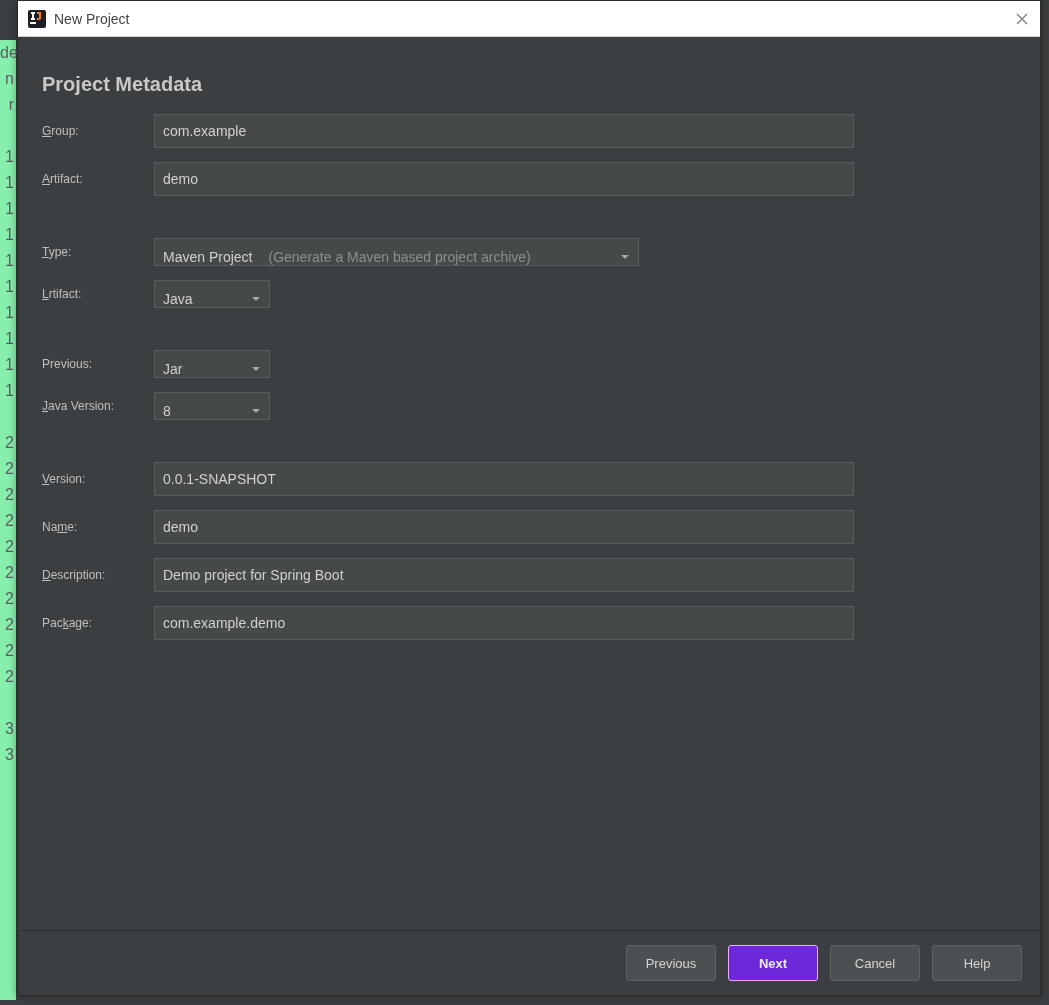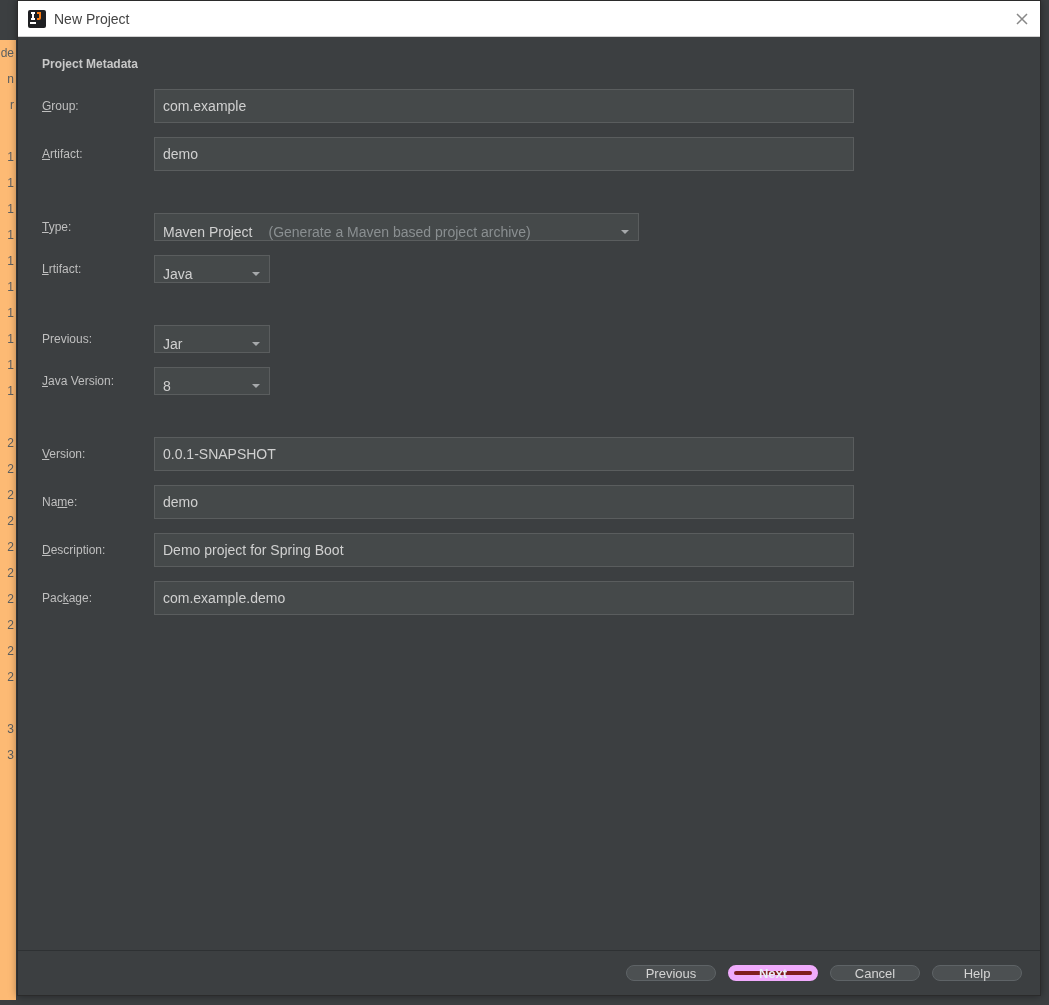--- a/index.html
+++ b/index.html
@@ -1,51 +1,51 @@
 <!DOCTYPE html>
 <html><head>
 <meta charset="utf-8">
 <style>
   * { box-sizing: border-box; margin: 0; padding: 0; }
   html, body { width: 1049px; height: 1005px; font-family: "Segoe UI", Arial, sans-serif; font-size: 14px; background: #3c3f41; color: #bbbbbb; overflow: hidden; }
 
   
   .bg-ide { position: absolute; inset: 0; background: #3c3f41; }
-  .bg-gutter { position: absolute; left: 0; top: 40px; width: 16px; height: 960px; background: #fdba74; color: #5b5f61; font-size: 12px; }
+  .bg-gutter { position: absolute; left: 0; top: 40px; width: 16px; height: 960px; background: #86efac; color: #5b5f61; font-size: 16px; }
   .bg-gutter div { height: 26px; line-height: 26px; text-align: right; padding-right: 2px; }
 
   
   .dialog {
     position: absolute;
     left: 17px; top: 0;
     width: 1024px; height: 996px;
     background: #3c3f41;
     border: 1px solid #2b2b2b;
     box-shadow: 0 0 8px rgba(0,0,0,0.4);
-    display: flex; flex-direction: column;
+    display: flex; flex-direction: column; gap: 16px;
   }
 
   .titlebar {
     height: 36px;
     background: #ffffff;
     display: flex; align-items: center;
     padding: 0 10px;
     color: #333;
     border-bottom: 1px solid #d0d0d0;
   }
   .titlebar .title-text { margin-left: 8px; font-size: 14px; color: #444; }
   .titlebar .spacer { flex: 1; }
   .close-x { width: 16px; height: 16px; color: #888; cursor: pointer; display: flex; align-items: center; justify-content: center; }
   .close-x svg { width: 14px; height: 14px; }
 
   .ij-icon { width: 18px; height: 18px; display: inline-block; }
 
   .content { flex: 1; padding: 20px 24px 0 24px; overflow: hidden; }
 
-  .section-title { color: #c8c8c8; font-weight: bold; font-size: 12px; margin-bottom: 18px; }
+  .section-title { color: #c8c8c8; font-weight: bold; font-size: 20px; margin-bottom: 18px; }
 
   .form { display: grid; grid-template-columns: 112px 1fr; row-gap: 14px; column-gap: 0; align-items: center; }
   .form .gap { grid-column: 1 / span 2; height: 14px; }
 
   .lbl { color: #bfbfbf; font-size: 12px; }
   .lbl .u { text-decoration: underline; }
 
   .text-input {
     width: 700px; max-width: 700px;
     height: 28px;
@@ -74,32 +74,32 @@
   .select.type { width: 485px; }
 
   .caret svg { width: 10px; height: 10px; }
 
   .footer {
     border-top: 1px solid #2e3133;
     padding: 14px 18px;
     display: flex; justify-content: flex-end; gap: 12px;
   }
   .btn {
-    min-width: 90px; height: 16px;
+    min-width: 90px; height: 36px;
     background: #4c5052;
     border: 1px solid #5e6366;
     color: #d4d4d4;
     font-size: 13px;
     display: flex; align-items: center; justify-content: center;
     cursor: pointer;
-    border-radius: 11px;
+    border-radius: 3px;
   }
   .btn.primary {
-    background: #7f1d1d;
-    border: 6px solid #f0abfc;
+    background: #6d28d9;
+    border: 1px solid #f0abfc;
     color: #e8eef4;
     font-weight: 600;
   }
 </style>
 </head>
 <body>
 
 <div class="bg-ide">
   <div class="bg-gutter">
     <div>de</div>

